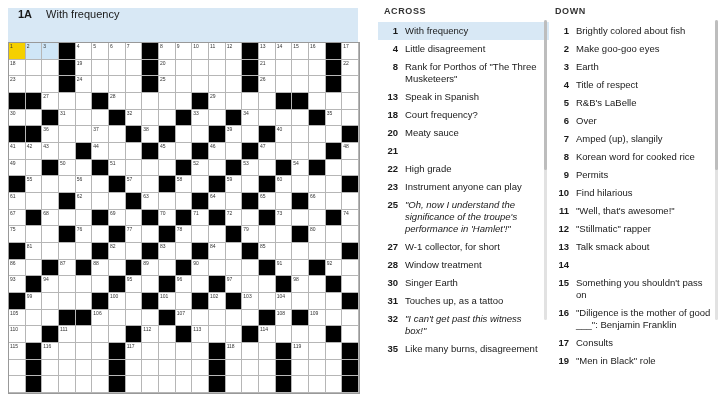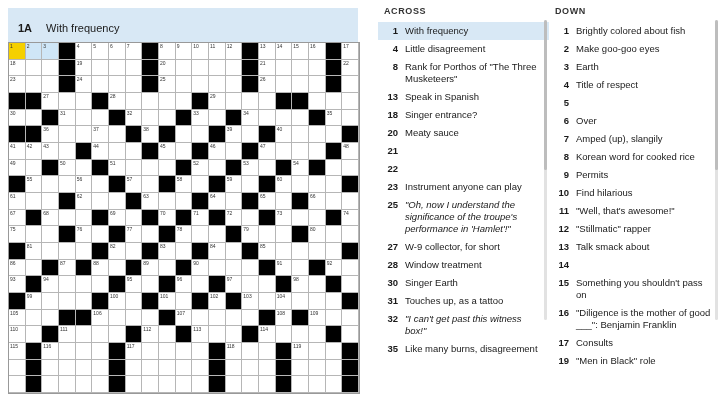--- a/index.html
+++ b/index.html
@@ -22,21 +22,21 @@
     left: 0; top: 0;
     width: 372px; height: 404px;
     background: #ffffff;
   }
   #clue-bar {
     position: absolute;
     left: 8px; top: 8px;
     width: 350px; height: 40px;
     background: #d8e8f5;
     display: flex;
-    align-items: center;
+    align-items: flex-start;
     padding-left: 10px;
     box-sizing: border-box;
   }
   #clue-bar .clue-num {
     font-size: 11px;
     font-weight: bold;
     color: #1a1a1a;
     margin-right: 14px;
   }
   #clue-bar .clue-text {
@@ -855,43 +855,44 @@
           <li class="clue-item">
             <span class="n">8</span>
             <span class="t">Rank for Porthos of "The Three Musketeers"</span>
           </li>
           <li class="clue-item">
             <span class="n">13</span>
             <span class="t">Speak in Spanish</span>
           </li>
           <li class="clue-item">
             <span class="n">18</span>
-            <span class="t">Singer entrance?</span>
+            <span class="t">Court frequency?</span>
           </li>
           <li class="clue-item">
             <span class="n">20</span>
             <span class="t">Meaty sauce</span>
           </li>
           <li class="clue-item">
             <span class="n">21</span>
           </li>
           <li class="clue-item">
             <span class="n">22</span>
+            <span class="t">High grade</span>
           </li>
           <li class="clue-item">
             <span class="n">23</span>
             <span class="t">Instrument anyone can play</span>
           </li>
           <li class="clue-item">
             <span class="n">25</span>
             <span class="t ital">"Oh, now I understand the significance of the troupe's performance in 'Hamlet'!"</span>
           </li>
           <li class="clue-item">
             <span class="n">27</span>
-            <span class="t">W-9 collector, for short</span>
+            <span class="t">W-1 collector, for short</span>
           </li>
           <li class="clue-item">
             <span class="n">28</span>
             <span class="t">Window treatment</span>
           </li>
           <li class="clue-item">
             <span class="n">30</span>
             <span class="t">Singer Earth</span>
           </li>
           <li class="clue-item">
@@ -926,20 +927,21 @@
           <li class="clue-item">
             <span class="n">3</span>
             <span class="t">Earth</span>
           </li>
           <li class="clue-item">
             <span class="n">4</span>
             <span class="t">Title of respect</span>
           </li>
           <li class="clue-item">
             <span class="n">5</span>
+            <span class="t">R&amp;B's LaBelle</span>
           </li>
           <li class="clue-item">
             <span class="n">6</span>
             <span class="t">Over</span>
           </li>
           <li class="clue-item">
             <span class="n">7</span>
             <span class="t">Amped (up), slangily</span>
           </li>
           <li class="clue-item">

